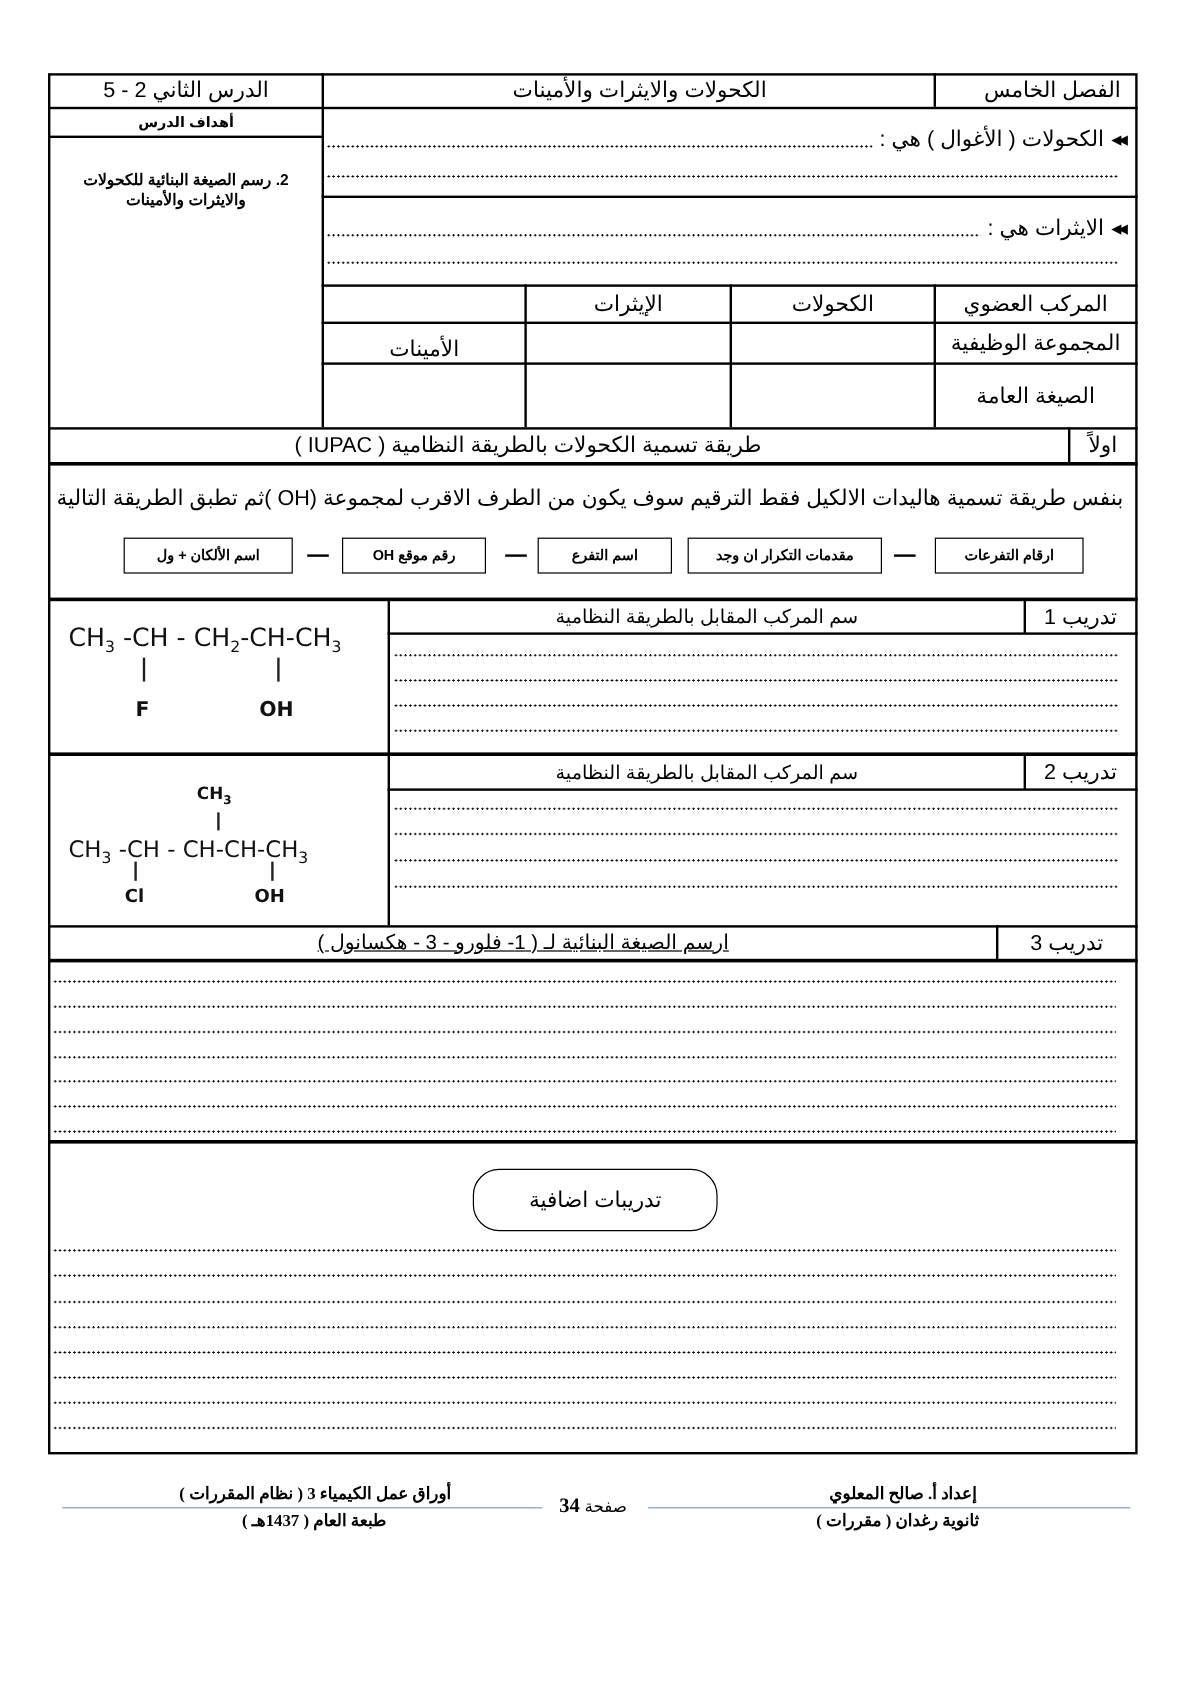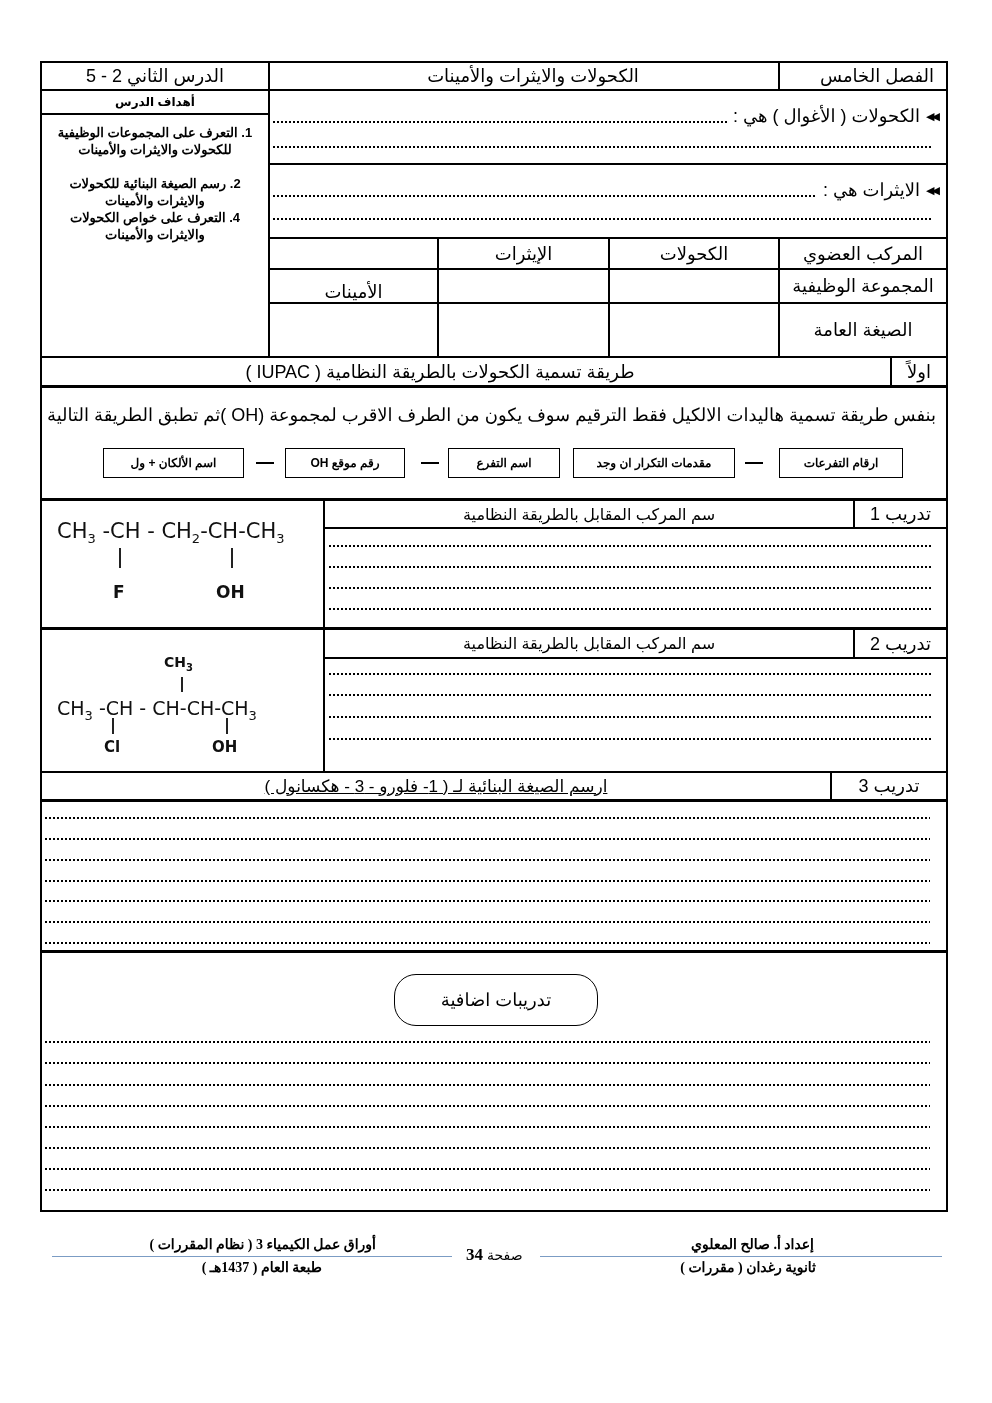--- a/index.html
+++ b/index.html
@@ -33,24 +33,22 @@
 <div class="vline" style="left:268px;top:61px;height:295px;"></div>
 <div class="vline" style="left:778px;top:61px;height:28px;"></div>
 
 <div class="cell t18" style="left:780px;top:62px;width:166px;height:27px;padding-left:28px;">الفصل الخامس</div>
 <div class="cell t18" style="left:270px;top:62px;width:508px;height:27px;padding-left:18px;">الكحولات والايثرات والأمينات</div>
 <div class="cell t18" style="left:42px;top:62px;width:226px;height:27px;">الدرس الثاني 2 - 5</div>
 
 <div class="hline" style="left:40px;top:113px;width:230px;"></div>
 <div class="cell t13b" style="left:42px;top:91px;width:226px;height:22px;font-size:12px;">أهداف الدرس</div>
 <div class="abs rtl" style="left:48px;top:124px;width:214px;text-align:center;font-family:'Liberation Sans',sans-serif;font-size:13px;font-weight:bold;line-height:17px;">
-  <div style="padding:0 6px;">1. التعرف على المجموعات الوظيفية للكحولات والايثرات والأمينات</div>
   <div style="height:17px;"></div>
   <div style="padding:0 0;">2. رسم الصيغة البنائية للكحولات والايثرات والأمينات</div>
-  <div style="padding:0 0;">4. التعرف على خواص الكحولات والايثرات والأمينات</div>
 </div>
 
 <div class="abs rtl t18" style="left:272px;top:104px;width:665px;height:24px;display:flex;align-items:center;font-family:'Liberation Sans',sans-serif;">
   <span style="font-size:11px;margin-left:6px;letter-spacing:-3px;">◀◀</span>
   <span style="white-space:nowrap;margin-left:6px;">الكحولات ( الأغوال ) هي :</span>
   <span style="flex:1;height:2px;align-self:flex-end;margin-bottom:5px;background-image:radial-gradient(circle,#000 0.8px,transparent 1px);background-size:4px 2px;background-repeat:repeat-x;"></span>
 </div>
 <div class="dots" style="left:272px;top:146px;width:660px;"></div>
 <div class="hline" style="left:268px;top:163px;width:680px;"></div>
 

